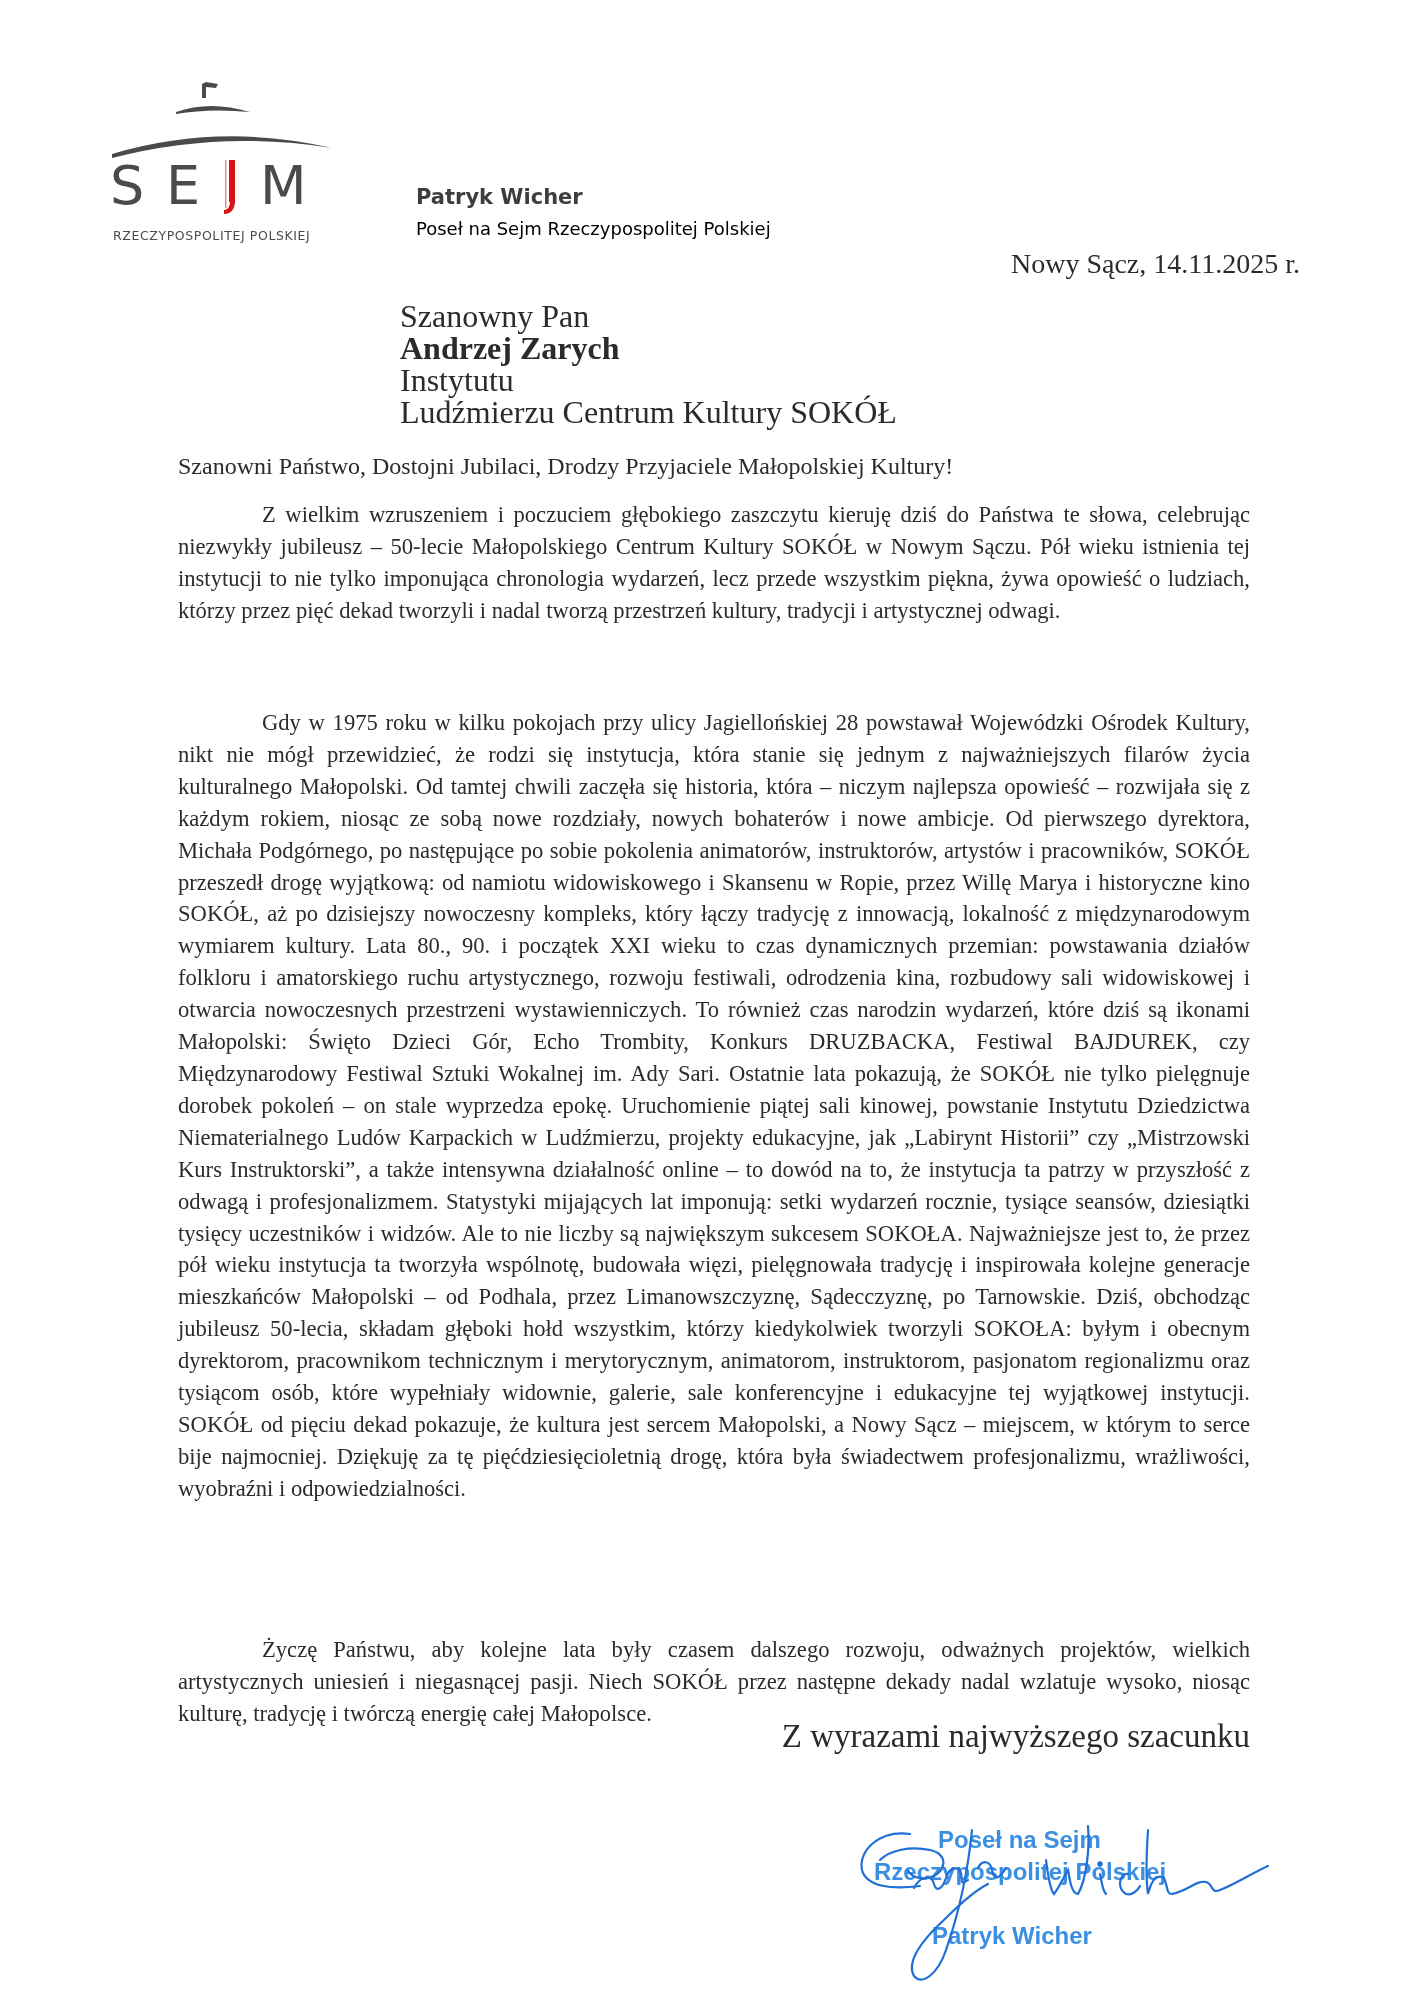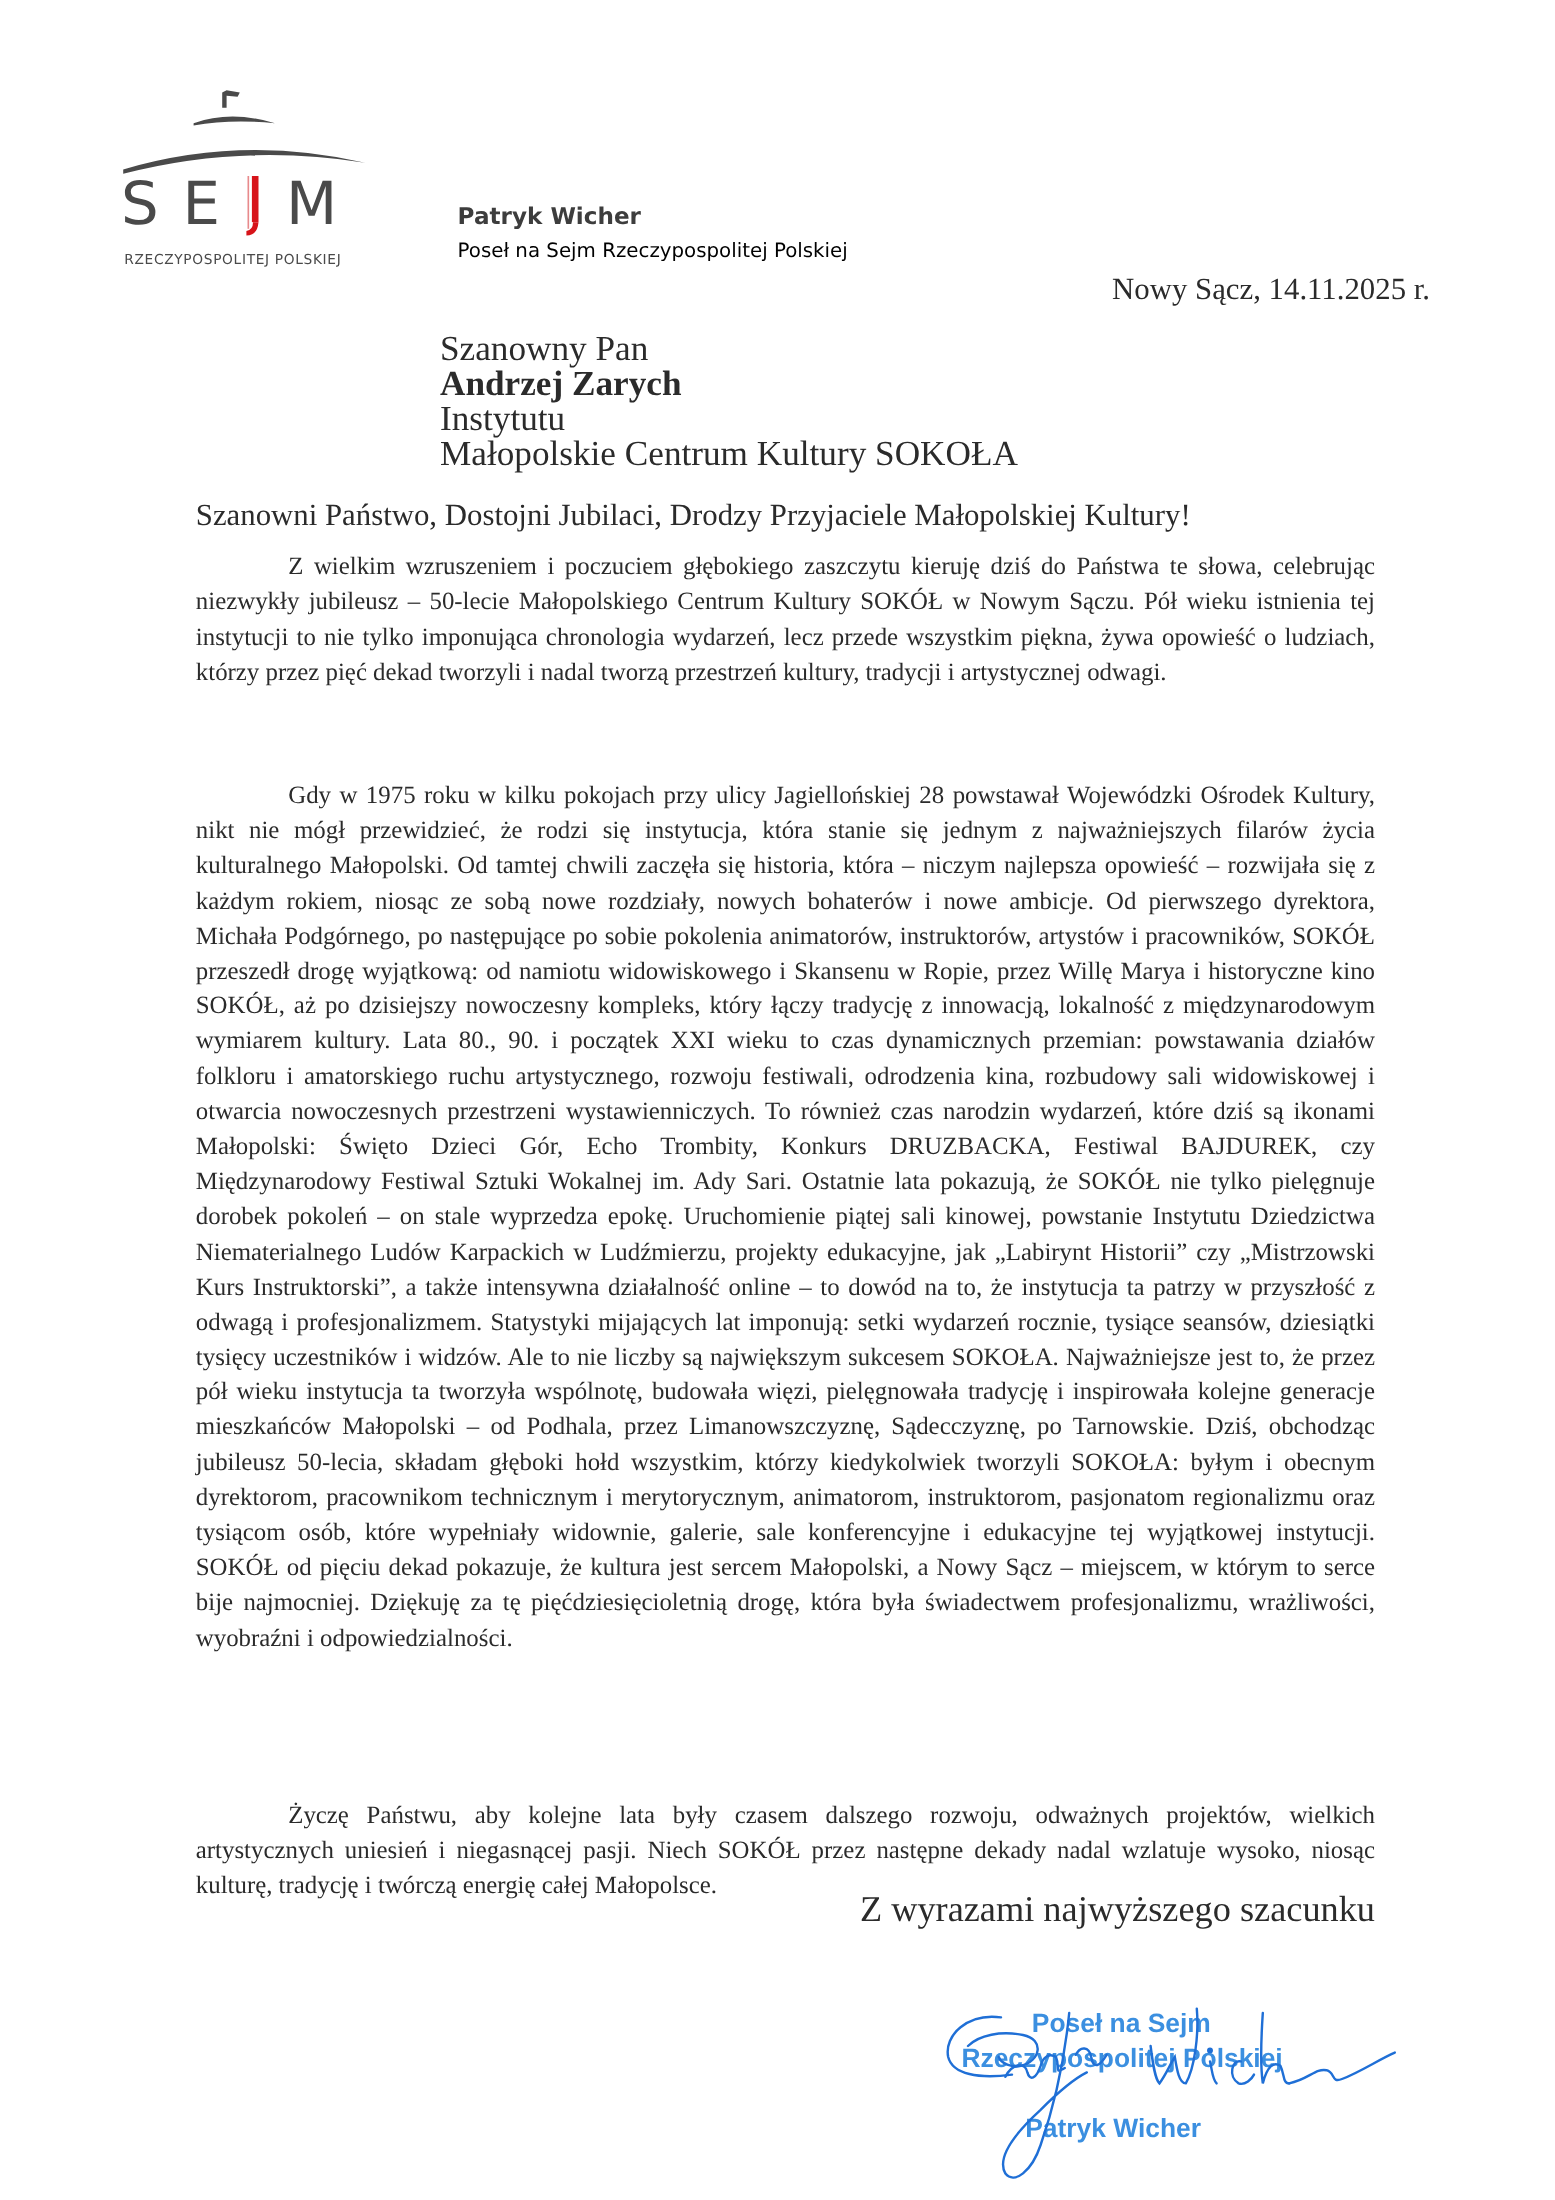--- a/index.html
+++ b/index.html
@@ -21,21 +21,21 @@
   .sender-role { position: absolute; left: 416px; top: 218px; font-family: "DejaVu Sans", sans-serif;
     font-size: 18px; color: #000000; white-space: nowrap; }
 
   .serif { font-family: "Liberation Serif", serif; }
 
   .date { position: absolute; right: 114px; top: 248px; font-size: 28px; white-space: nowrap; }
 
   .recipient { position: absolute; left: 400px; width: 570px; top: 300px; font-size: 32px; line-height: 32px; }
   .recipient .bold { font-weight: bold; }
 
-  .greeting { position: absolute; left: 178px; top: 453px; font-size: 28px; white-space: nowrap; }
+  .greeting { position: absolute; left: 178px; top: 453px; font-size: 24px; white-space: nowrap; }
 
   .body { position: absolute; left: 178px; width: 1072px; font-size: 22.6px; line-height: 31.9px;
     text-align: justify; }
   .body p { margin: 0; text-indent: 84px; }
   .p1 { top: 499px; }
   .p2 { top: 691px; margin-top: 16px; }
   .p3 { top: 1634px; }
 
   .closing { position: absolute; right: 164px; top: 1718px; font-size: 33px; white-space: nowrap; }
 
@@ -76,21 +76,21 @@
 
   <div class="sender-name">Patryk Wicher</div>
   <div class="sender-role">Poseł na Sejm Rzeczypospolitej Polskiej</div>
 
   <div class="date serif">Nowy Sącz, 14.11.2025 r.</div>
 
   <div class="recipient serif">
     <div>Szanowny Pan</div>
     <div class="bold">Andrzej Zarych</div>
     <div>Instytutu</div>
-    <div>Małopolskie Centrum Kultury SOKOŁA</div>
+    <div>Ludźmierzu Centrum Kultury SOKÓŁ</div>
   </div>
 
   <div class="greeting serif">Szanowni Państwo, Dostojni Jubilaci, Drodzy Przyjaciele Małopolskiej Kultury!</div>
 
   <div class="body serif p1">
     <p>Z wielkim wzruszeniem i poczuciem głębokiego zaszczytu kieruję dziś do Państwa te słowa, celebrując niezwykły jubileusz – 50-lecie Małopolskiego Centrum Kultury SOKÓŁ w Nowym Sączu. Pół wieku istnienia tej instytucji to nie tylko imponująca chronologia wydarzeń, lecz przede wszystkim piękna, żywa opowieść o ludziach, którzy przez pięć dekad tworzyli i nadal tworzą przestrzeń kultury, tradycji i artystycznej odwagi.</p>
   </div>
   <div class="body serif p2">
     <p>Gdy w 1975 roku w kilku pokojach przy ulicy Jagiellońskiej 28 powstawał Wojewódzki Ośrodek Kultury, nikt nie mógł przewidzieć, że rodzi się instytucja, która stanie się jednym z najważniejszych filarów życia kulturalnego Małopolski. Od tamtej chwili zaczęła się historia, która – niczym najlepsza opowieść – rozwijała się z każdym rokiem, niosąc ze sobą nowe rozdziały, nowych bohaterów i nowe ambicje. Od pierwszego dyrektora, Michała Podgórnego, po następujące po sobie pokolenia animatorów, instruktorów, artystów i pracowników, SOKÓŁ przeszedł drogę wyjątkową: od namiotu widowiskowego i Skansenu w Ropie, przez Willę Marya i historyczne kino SOKÓŁ, aż po dzisiejszy nowoczesny kompleks, który łączy tradycję z innowacją, lokalność z międzynarodowym wymiarem kultury. Lata 80., 90. i początek XXI wieku to czas dynamicznych przemian: powstawania działów folkloru i amatorskiego ruchu artystycznego, rozwoju festiwali, odrodzenia kina, rozbudowy sali widowiskowej i otwarcia nowoczesnych przestrzeni wystawienniczych. To również czas narodzin wydarzeń, które dziś są ikonami Małopolski: Święto Dzieci Gór, Echo Trombity, Konkurs DRUZBACKA, Festiwal BAJDUREK, czy Międzynarodowy Festiwal Sztuki Wokalnej im. Ady Sari. Ostatnie lata pokazują, że SOKÓŁ nie tylko pielęgnuje dorobek pokoleń – on stale wyprzedza epokę. Uruchomienie piątej sali kinowej, powstanie Instytutu Dziedzictwa Niematerialnego Ludów Karpackich w Ludźmierzu, projekty edukacyjne, jak „Labirynt Historii” czy „Mistrzowski Kurs Instruktorski”, a także intensywna działalność online – to dowód na to, że instytucja ta patrzy w przyszłość z odwagą  i profesjonalizmem. Statystyki mijających lat imponują: setki wydarzeń rocznie, tysiące seansów, dziesiątki tysięcy uczestników i widzów. Ale to nie liczby są największym sukcesem SOKOŁA. Najważniejsze jest to, że przez pół wieku instytucja ta tworzyła wspólnotę, budowała więzi, pielęgnowała tradycję i inspirowała kolejne generacje mieszkańców Małopolski – od Podhala, przez Limanowszczyznę, Sądecczyznę, po Tarnowskie. Dziś, obchodząc jubileusz 50-lecia, składam głęboki hołd wszystkim, którzy kiedykolwiek tworzyli SOKOŁA: byłym i obecnym dyrektorom, pracownikom technicznym i merytorycznym, animatorom, instruktorom, pasjonatom regionalizmu oraz tysiącom osób, które wypełniały widownie, galerie, sale konferencyjne i edukacyjne tej wyjątkowej instytucji. SOKÓŁ od pięciu dekad pokazuje, że kultura jest sercem Małopolski, a Nowy Sącz – miejscem,  w którym to serce bije najmocniej. Dziękuję za tę pięćdziesięcioletnią drogę, która była świadectwem profesjonalizmu, wrażliwości, wyobraźni i odpowiedzialności.</p>
   </div>

